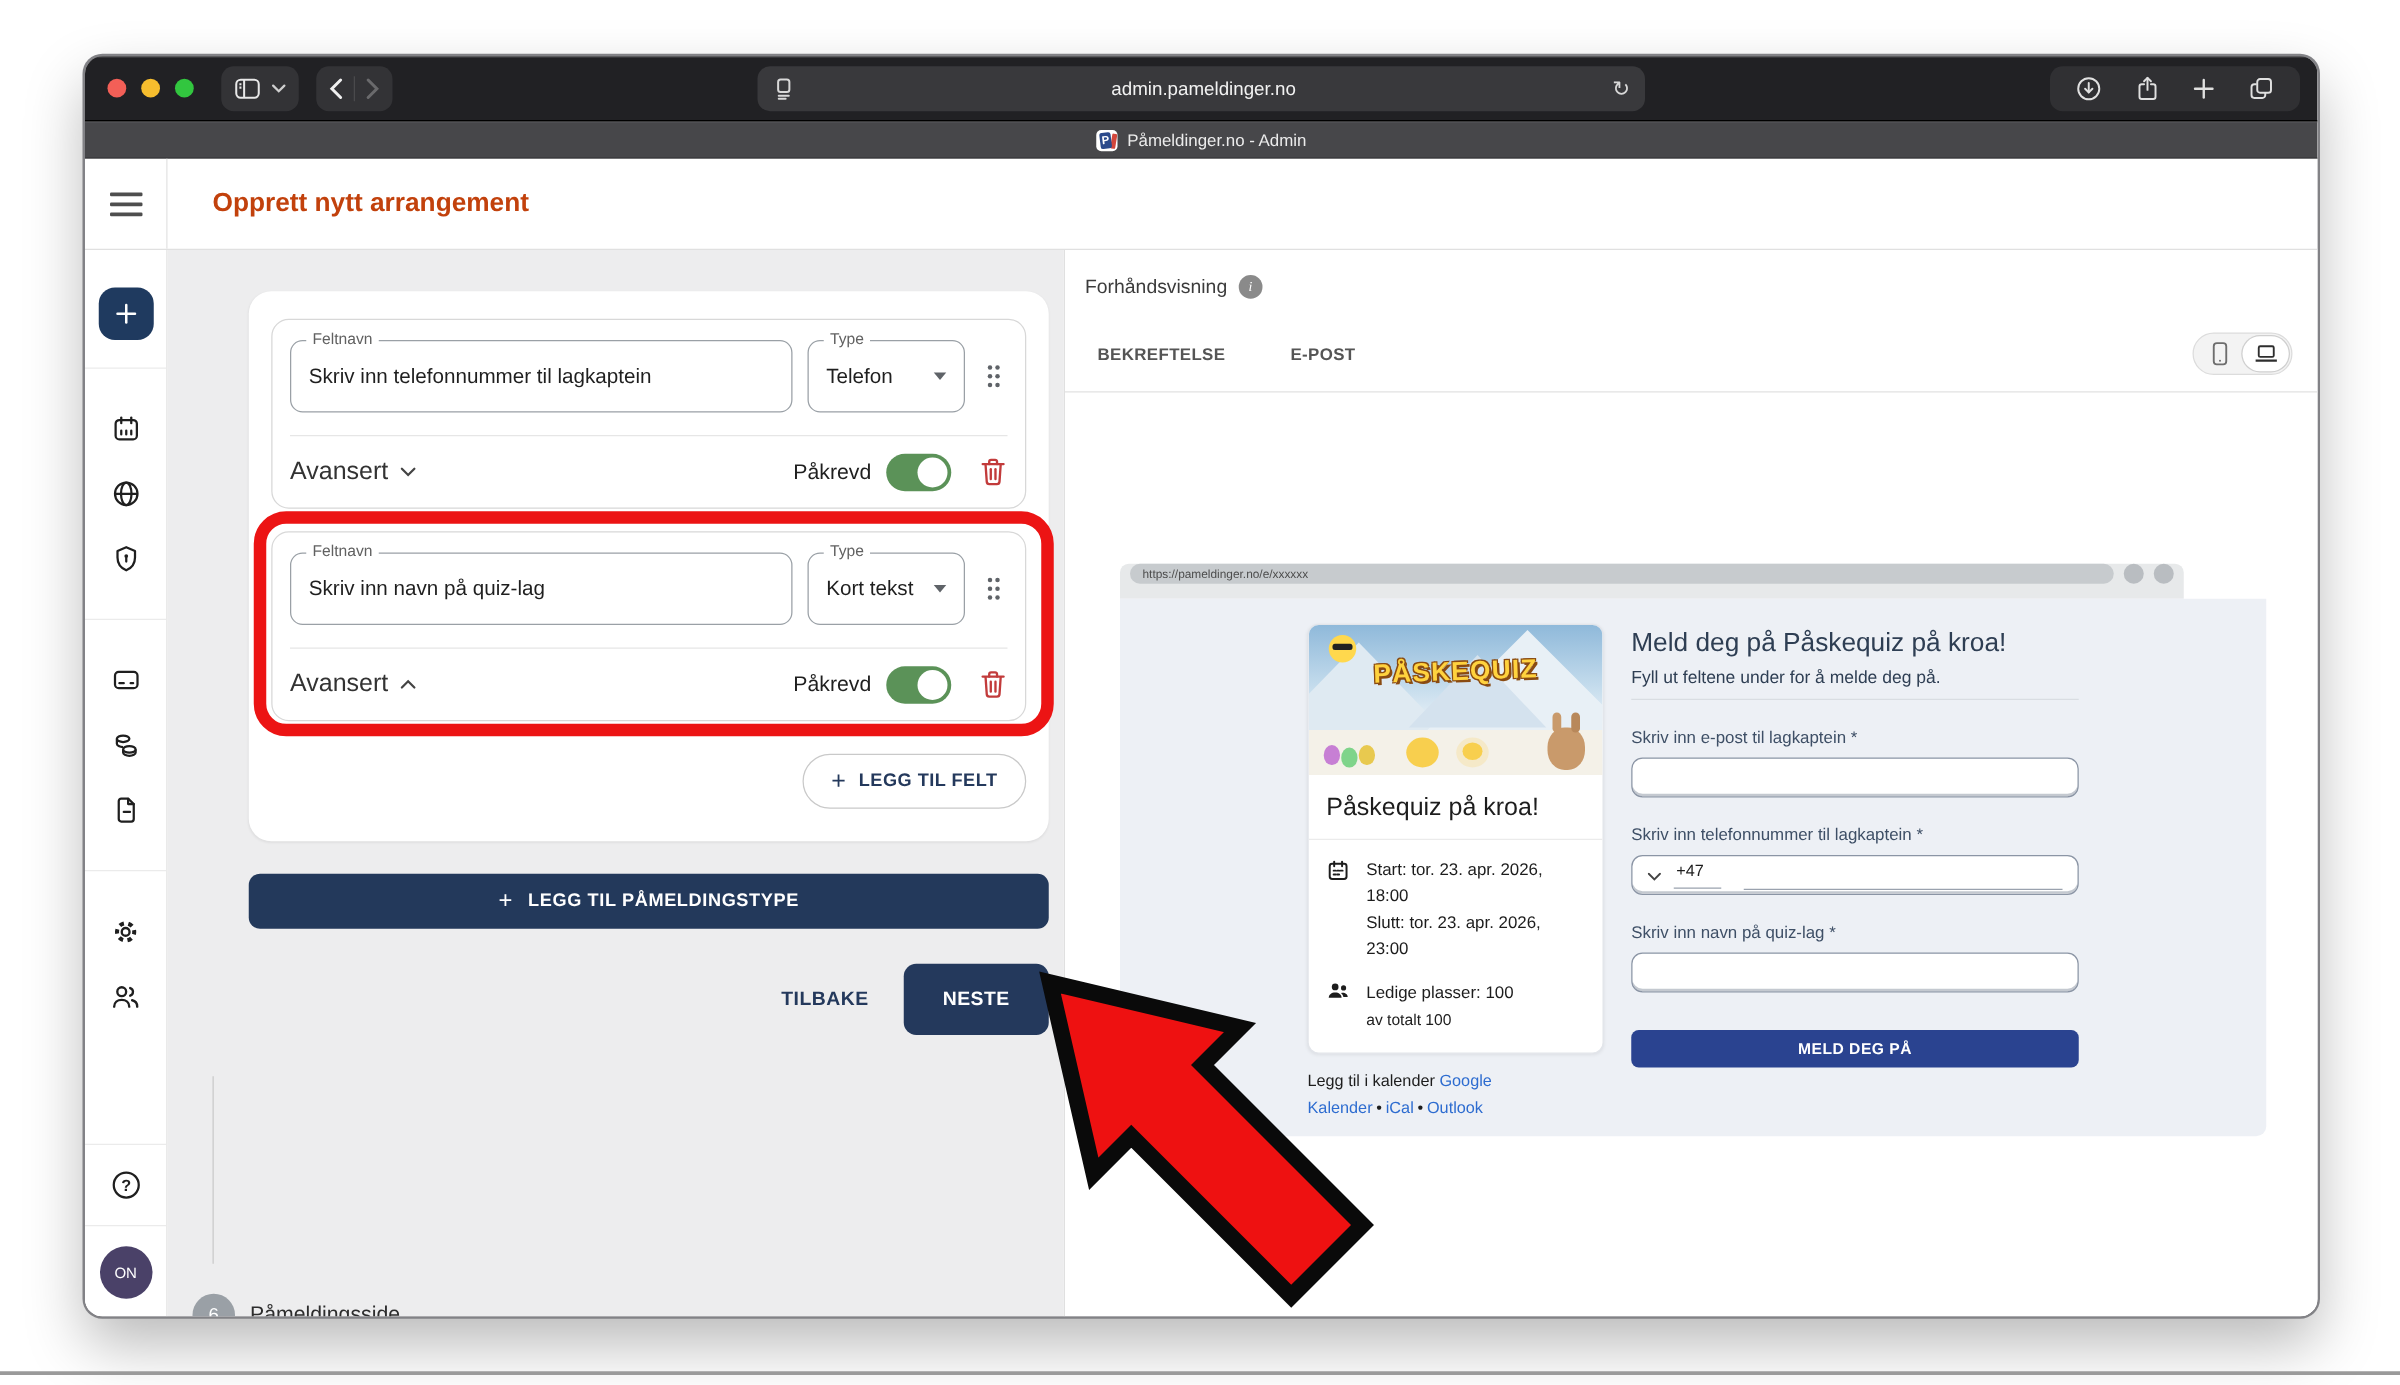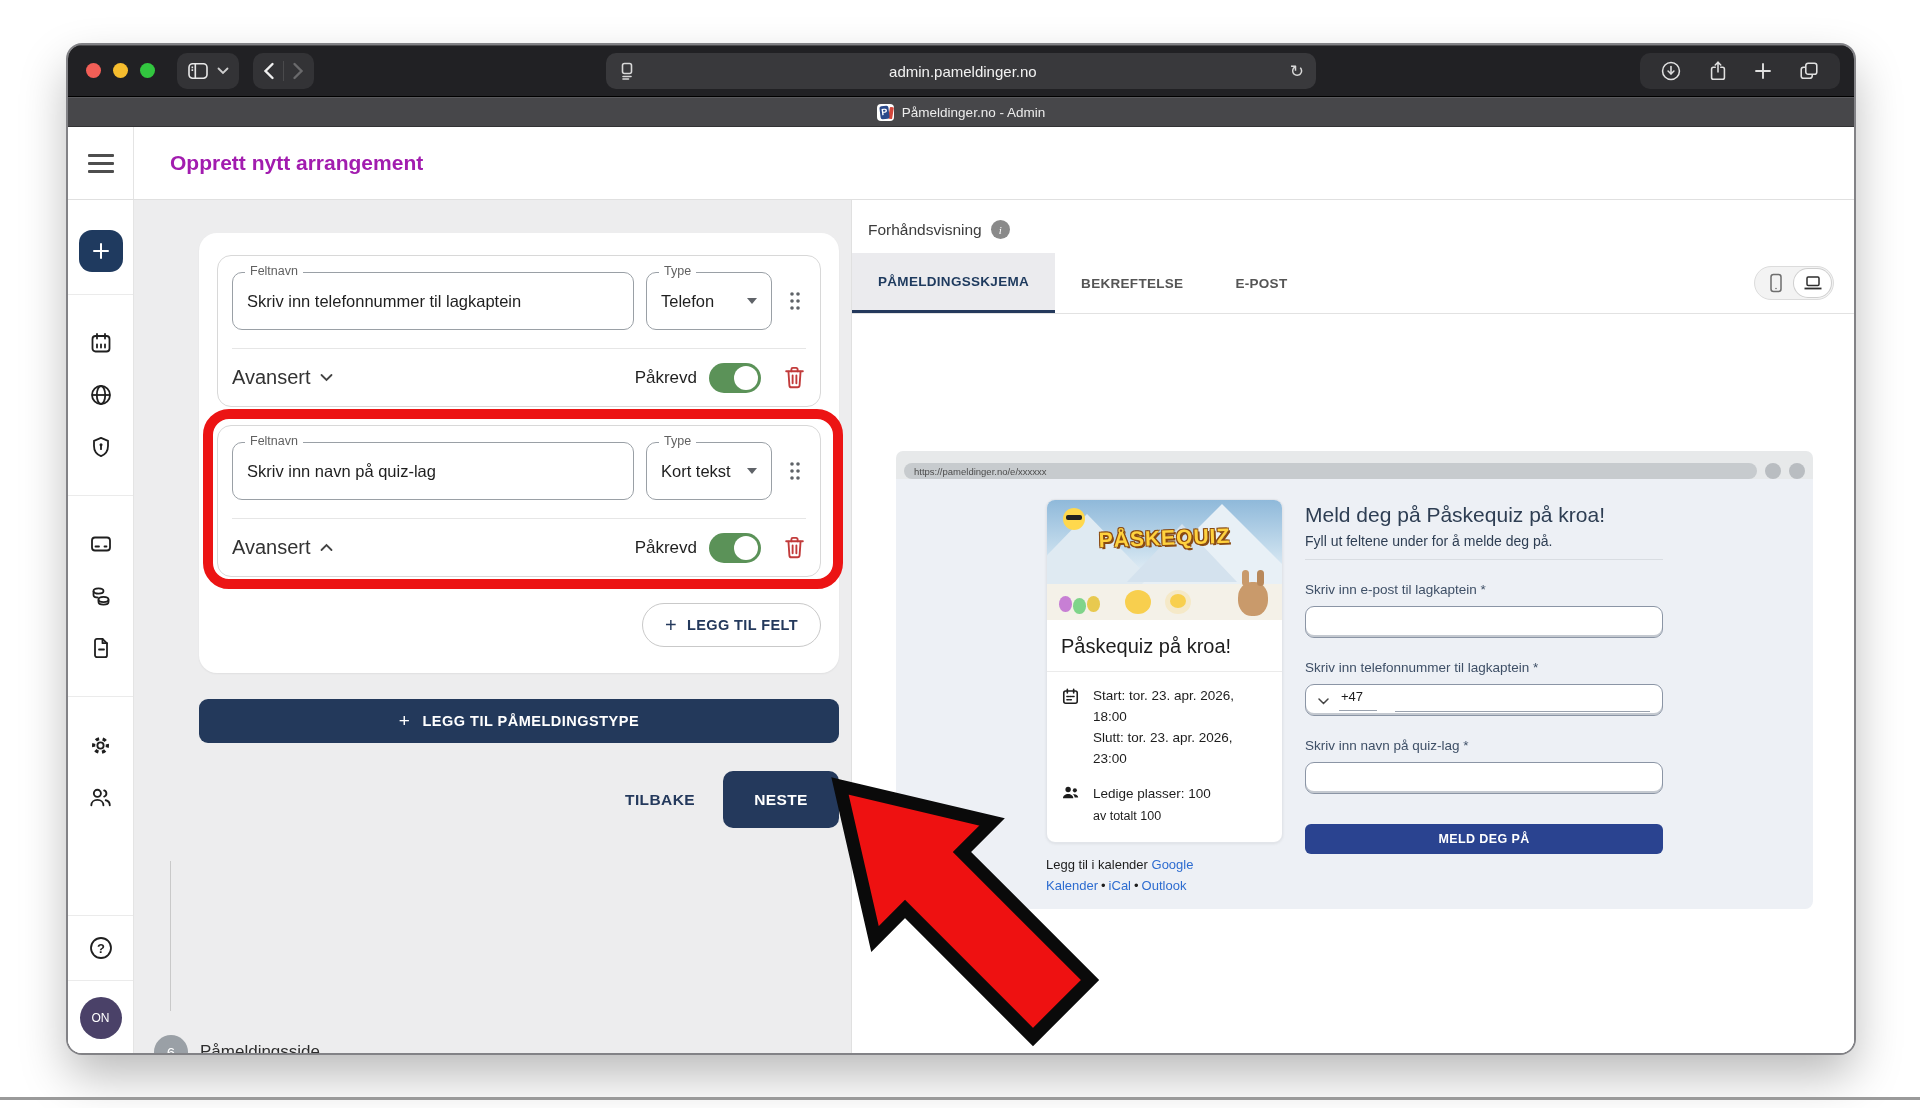--- a/index.html
+++ b/index.html
@@ -40,21 +40,21 @@
     border-radius:1px; transform:rotate(9deg); }
   .tab-title { color:#ececec; font-size:13.5px; }
 
   
   .app { height:926px; display:flex; flex-direction:column; background:#fff; }
   .app-header { height:73px; display:flex; align-items:center; border-bottom:1px solid #e0e0e0; flex:0 0 auto; }
   .burger-col { width:66px; height:100%; display:flex; align-items:center; justify-content:center;
     border-right:1px solid #e4e4e4; }
   .burger { width:26px; display:flex; flex-direction:column; gap:5px; cursor:pointer; }
   .burger span { height:3px; background:#4e4e4e; border-radius:1px; }
-  .page-title { font-size:21px; font-weight:bold; color:#a21caf; margin-left:36px; }
+  .page-title { font-size:21px; font-weight:bold; color:#c2410c; margin-left:36px; }
 
   .app-body { flex:1; display:flex; min-height:0; }
 
   
   .rail { width:66px; background:#fff; border-right:1px solid #e4e4e4; display:flex;
     flex-direction:column; align-items:center; padding-top:30px; }
   .rail-add { width:44px; height:42px; background:#1f3a5f; border-radius:13px; color:#fff;
     display:flex; align-items:center; justify-content:center; cursor:pointer; }
   .rail-add svg { display:block; }
   .rail-div { width:100%; height:1px; background:#ebebeb; margin:22px 0; }
@@ -141,22 +141,22 @@
   .pv-tab { height:60px; padding:0 26px; display:flex; align-items:center; font-size:13.5px;
     letter-spacing:.3px; color:#555; cursor:pointer; font-weight:bold; }
   .pv-tab.active { color:#1e3a5e; background:#ebebee; border-bottom:3px solid #24395c; }
   .device-toggle { margin-left:auto; display:flex; align-items:center; background:#f3f3f3;
     border:1px solid #dcdcdc; border-radius:17px; padding:2px; height:34px; }
   .dev-seg { width:37px; height:28px; display:flex; align-items:center; justify-content:center;
     border-radius:14px; cursor:pointer; }
   .dev-seg.active { background:#fff; box-shadow:0 0 0 1px #cfcfcf; }
 
   .pv-body { padding:137px 40px 0 44px; }
-  .mock-bar { width:917px; height:28px; background:#e7e9ea; border-radius:7px 7px 0 0;
-    display:flex; align-items:flex-end; padding:0 8px; gap:8px; }
+  .mock-bar { width:851px; height:28px; background:#e7e9ea; border-radius:7px 7px 0 0;
+    display:flex; align-items:flex-start; padding:0 8px; gap:8px; }
   .mock-url { flex:1; height:16px; background:#c7cbce; border-radius:8px; display:flex;
     align-items:center; padding:0 10px; font-size:9.5px; color:#4c4c4c; }
   .mock-dot { width:16px; height:16px; border-radius:50%; background:#b9bdc1; }
   .mock-content { width:917px; background:#edf0f5; border-radius:0 0 8px 8px;
     padding:20px 0 12px; display:flex; justify-content:center; gap:22px; min-height:388px; }
 
   
   .event-col { width:237px; }
   .event-card { background:#fff; border:1px solid #e2e5ea; border-radius:9px; overflow:hidden;
     box-shadow:0 1px 3px rgba(0,0,0,.07); }
@@ -532,21 +532,20 @@
             <div class="step-label">Påmeldingsside</div>
           </div>
         </div>
 
         <div class="preview">
           <div class="pv-head">
             <span class="pv-title">Forhåndsvisning</span>
             <span class="info-badge">i</span>
           </div>
           <div class="pv-tabs">
-            <div class="pv-tab active">PÅMELDINGSSKJEMA</div>
             <div class="pv-tab">BEKREFTELSE</div>
             <div class="pv-tab">E-POST</div>
             <div class="device-toggle">
               <div class="dev-seg">
                 <svg width="14" height="20" viewBox="0 0 14 20" fill="none" stroke="#6e6e6e" stroke-width="1.5">
                   <rect x="2" y="1.5" width="10" height="17" rx="2.5"></rect>
                   <circle cx="7" cy="15.5" r="0.8" fill="#6e6e6e" stroke="none"></circle>
                 </svg>
               </div>
               <div class="dev-seg active">

